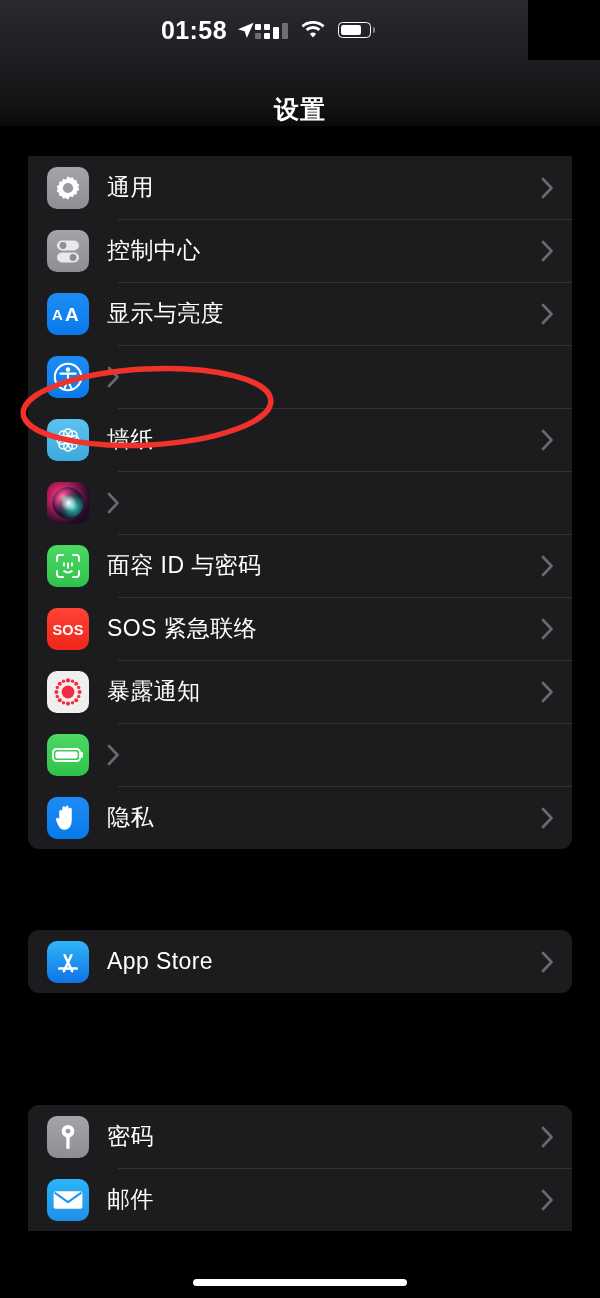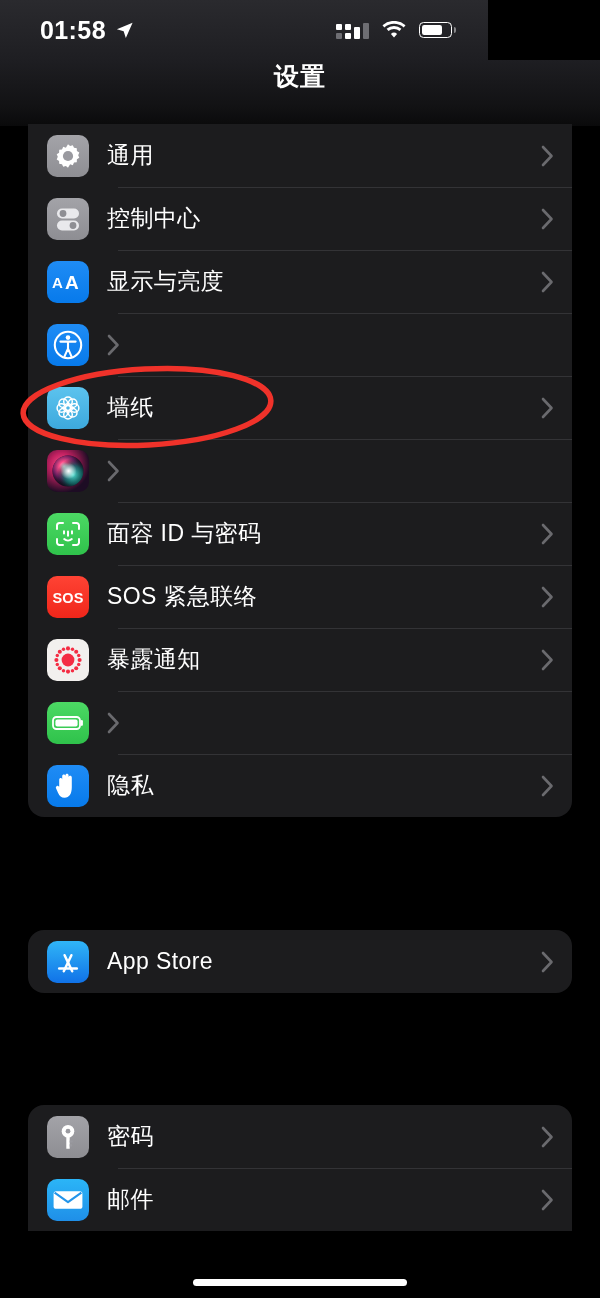--- a/index.html
+++ b/index.html
@@ -6,23 +6,23 @@
   html, body {
     width:600px; height:1298px;
     background:#000;
     font-family:"Liberation Sans","DejaVu Sans",sans-serif;
     overflow:hidden;
   }
   #screen { position:relative; width:600px; height:1298px; background:#000; }
 
   
   .statusbar {
-    position:absolute; top:0; left:0; width:488px; height:60px;
+    position:absolute; top:0; left:0; width:528px; height:60px;
     background:linear-gradient(to bottom,#2a2a2e 0%,#232327 60%,#1e1e22 100%);
-    display:flex; align-items:center; justify-content:space-between;
+    display:flex; align-items:center; justify-content:center;
     padding:0 36px 0 40px;
   }
   .sb-left { display:flex; align-items:center; gap:9px; }
   .sb-time { color:#fff; font-size:25px; font-weight:600; letter-spacing:.4px; line-height:1; }
   .sb-right { display:flex; align-items:center; gap:13px; }
 
   .loc-arrow { width:19px; height:19px; display:block; }
 
   .signal { display:flex; align-items:flex-end; gap:3px; height:18px; }
   .sig-dots { display:grid; grid-template-columns:6px 6px; grid-template-rows:6px 6px; gap:3px; }
@@ -44,32 +44,32 @@
   }
   .batt-cap {
     position:absolute; right:-4px; top:5px; width:2.4px; height:6px;
     background:rgba(255,255,255,.45); border-radius:0 2px 2px 0;
   }
 
   
   .navbar {
     position:absolute; top:60px; left:0; width:600px; height:66px;
     background:linear-gradient(to bottom,#1e1e22 0%,#121214 70%,#0a0a0b 100%);
-    display:flex; align-items:flex-start; justify-content:center;
+    display:flex; align-items:flex-end; justify-content:center;
   }
   .nav-title { color:#fff; font-size:25px; font-weight:700; letter-spacing:1px; }
 
   
   .content { position:absolute; top:126px; left:0; width:600px; bottom:0; }
 
   .card {
     position:absolute; left:28px; width:544px;
-    background:#1c1c1e; border-radius:16px; overflow:hidden;
-  }
-  .card.clip-top { border-top-left-radius:0; border-top-right-radius:0; }
+    background:#1c1c1e; border-radius:11px; overflow:hidden;
+  }
+  .card.clip-top { border-top-left-radius:0; border-top-right-radius:0;margin-top:32px; }
 
   .row {
     position:relative; height:63px;
     display:flex; align-items:center; padding-left:19px; padding-right:18px;
   }
   .row + .row::before {
     content:""; position:absolute; top:0; left:90px; right:0; height:1px;
     background:#333336;
   }
   .row-label {

